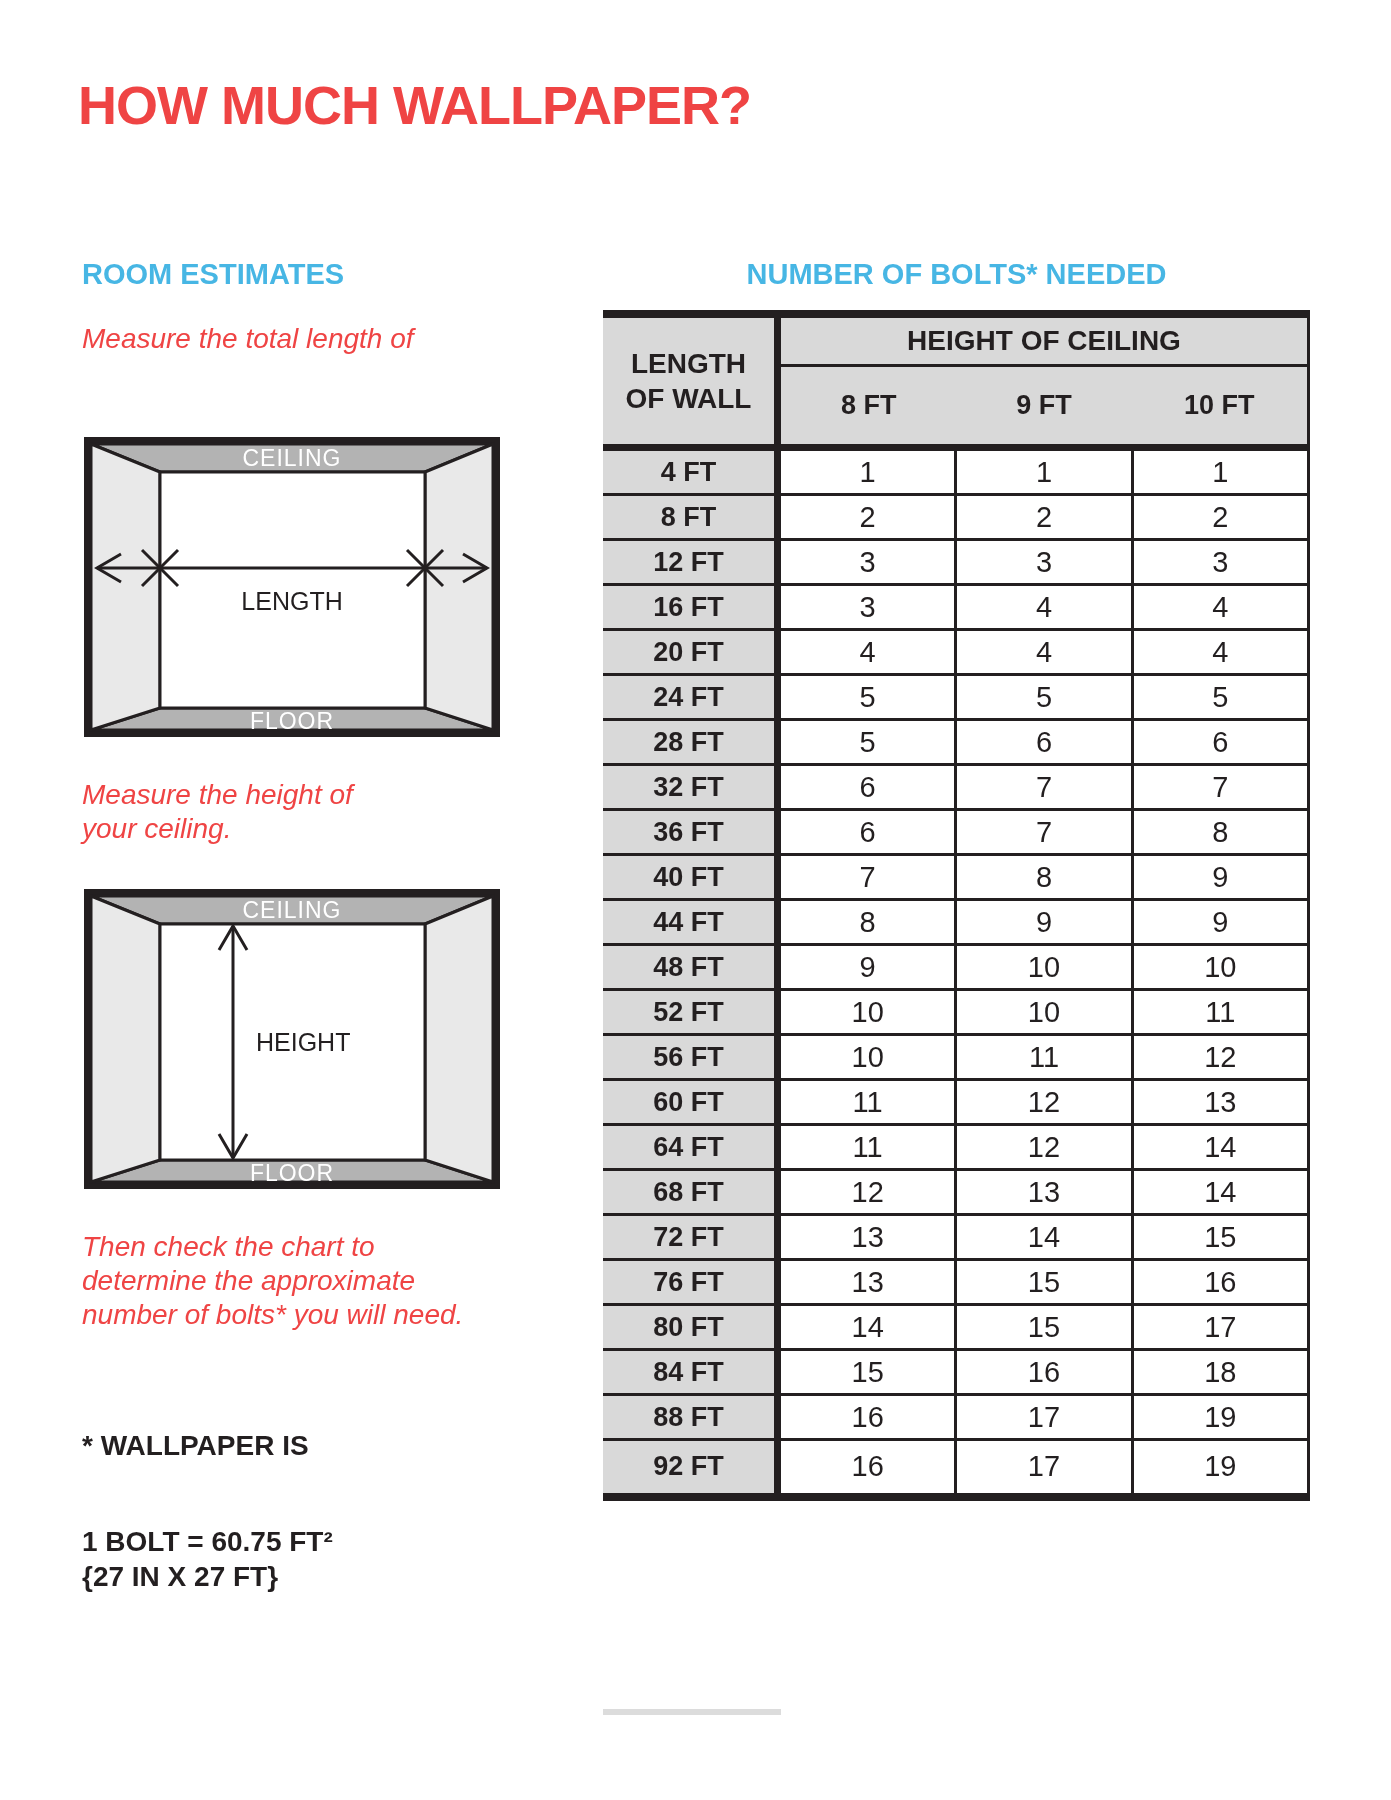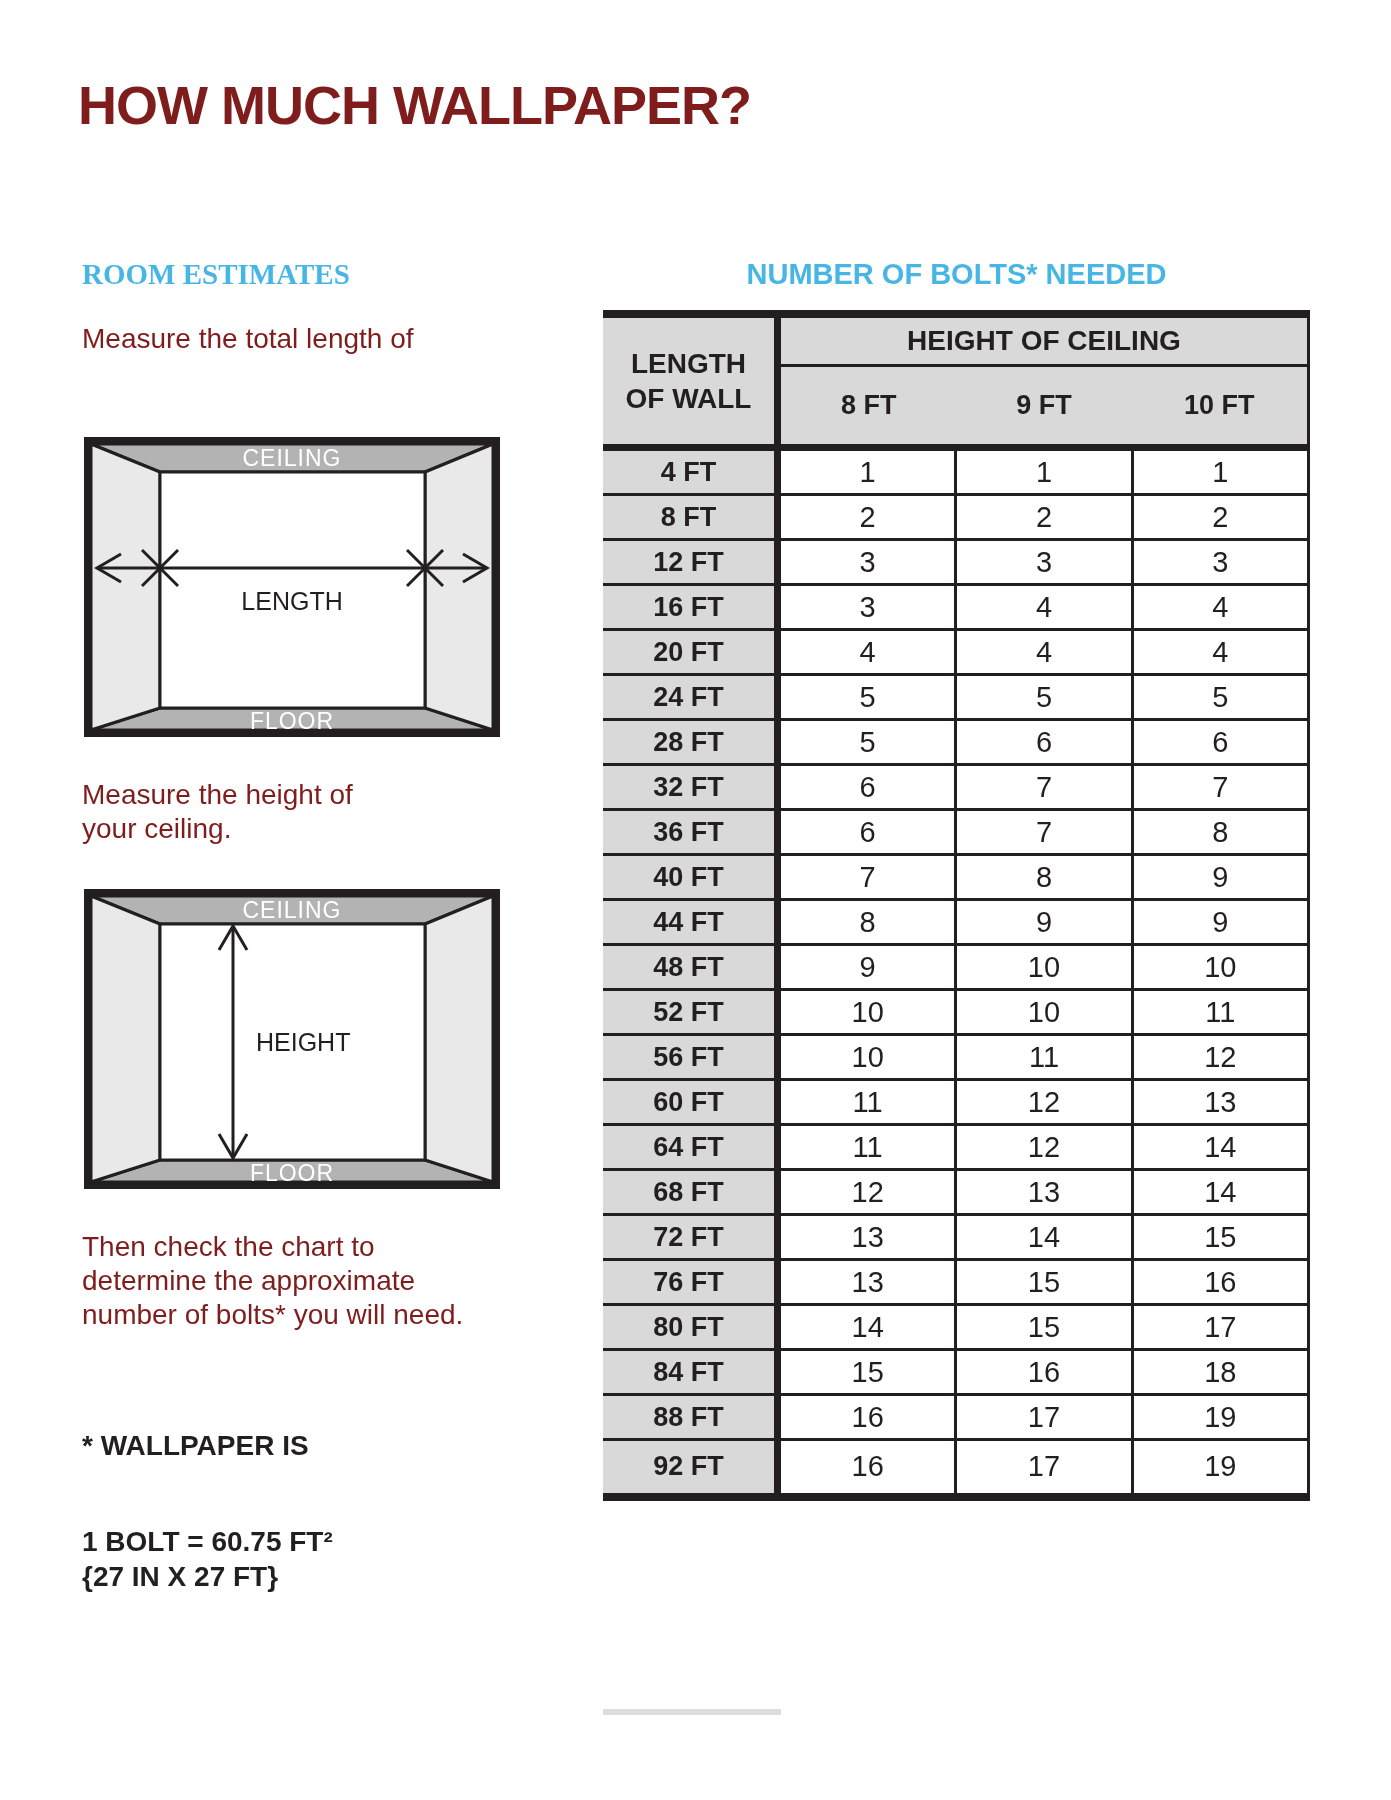--- a/index.html
+++ b/index.html
@@ -4,29 +4,29 @@
 <style>
   html,body { margin:0; padding:0; background:#ffffff; }
   .page {
     position:relative; width:1391px; height:1800px; background:#ffffff;
     font-family:"Liberation Sans","DejaVu Sans",sans-serif; color:#231f20; overflow:hidden;
   }
   .abs { position:absolute; }
 
   .main-title {
     left:78px; top:76px; font-size:54px; line-height:58px; font-weight:bold;
-    letter-spacing:-1px; color:#7f1d1d;
+    letter-spacing:-1px; color:#ef4444;
   }
   .section-heading {
     font-size:29px; font-weight:bold; color:#47b6e4; letter-spacing:0;
   }
-  .h-room { left:82px; top:258px;font-family:Liberation Serif, serif; }
+  .h-room { left:82px; top:258px; }
   .h-bolts { left:603px; top:258px; width:707px; text-align:center; }
 
-  .para { font-size:28px; line-height:34px; font-weight:400; color:#7f1d1d; }
+  .para { font-size:28px; line-height:34px; font-weight:400; color:#ef4444;font-style:italic; }
   .p1 { left:82px; top:322px; }
   .p2 { left:82px; top:778px; }
   .p3 { left:82px; top:1230px; }
 
   .footnote { left:82px; top:1428px; font-size:28px; line-height:36px; font-weight:bold; }
   .footnote .indent { padding-left:22px; }
   .bolt-info { left:82px; top:1524px; font-size:28px; line-height:35px; font-weight:bold; }
 
   .diagram { width:416px; height:300px; }
   .d1 { left:84px; top:437px; }

